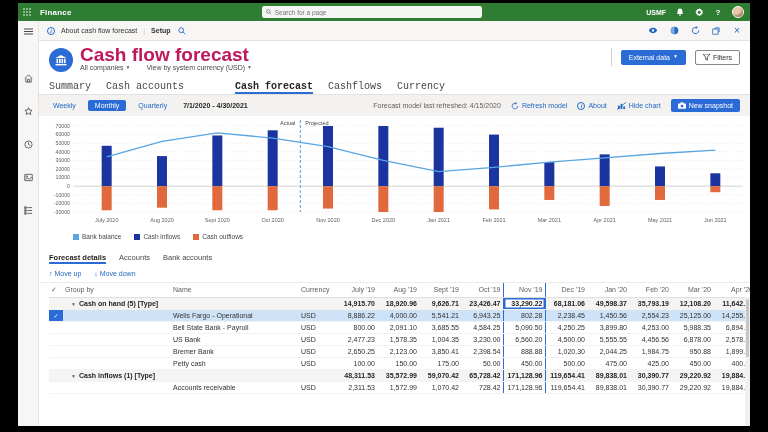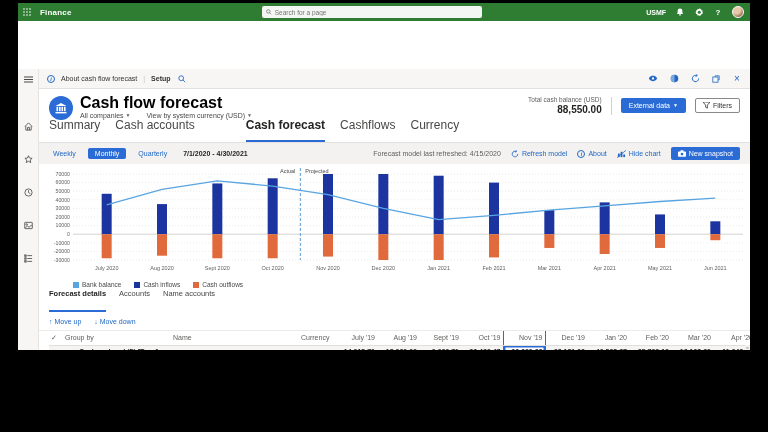--- a/index.html
+++ b/index.html
@@ -1,19 +1,19 @@
 <!DOCTYPE html>
 <html><head>
 <meta charset="utf-8">
 <style>
   * { box-sizing: border-box; margin: 0; padding: 0; }
   html,body { width:768px; height:432px; overflow:hidden; }
   body { background:#000; font-family:"Liberation Sans", sans-serif; }
   .stage { position:relative; width:768px; height:432px; background:#000; }
-  .app { position:absolute; left:18px; top:3px; width:732px; height:347px; background:#fff; display:flex; flex-direction:column; overflow:hidden;gap:48px; }
+  .app { position:absolute; left:18px; top:3px; width:732px; height:423px; background:#fff; display:flex; flex-direction:column; overflow:hidden; }
 
   
   .topbar { flex:0 0 18px; background:#2e7d32; color:#fff; display:flex; align-items:center; position:relative; }
   .waffle { width:18px; height:18px; display:flex; align-items:center; justify-content:center; cursor:pointer; }
   .waffle svg { display:block; }
   .topbar-title { font-size:8px; font-weight:bold; margin-left:4px; letter-spacing:.2px; }
   .gsearch { position:absolute; left:244px; top:3px; width:220px; height:12px; background:#f3f6f3; border:none; border-radius:2px; display:flex; align-items:center; padding:0 4px; gap:3px; color:#5a5a5a; }
   .gsearch input { border:none; outline:none; background:transparent; font-size:6.5px; color:#444; width:100%; font-family:"Liberation Sans",sans-serif; }
   .topbar-right { margin-left:auto; display:flex; align-items:center; gap:9px; padding-right:6px; }
   .env { font-size:7px; font-weight:bold; }
@@ -32,56 +32,56 @@
   .toolbar2 { flex:0 0 20px; background:#f7f6f5; border-bottom:1px solid #e3e1df; display:flex; align-items:center; padding:0 8px; gap:6px; font-size:7px; color:#333; }
   .info-circ { width:8px; height:8px; border:1px solid #2268c4; color:#2268c4; border-radius:50%; font-size:5.5px; line-height:6.5px; text-align:center; font-style:italic; font-weight:bold; flex:0 0 auto; }
   .t2-sep { color:#c8c6c4; }
   .t2-setup { font-weight:bold; cursor:pointer; }
   .t2-right { margin-left:auto; display:flex; align-items:center; gap:11px; color:#2268c4; }
   .t2-ic { width:10px; height:10px; display:flex; align-items:center; justify-content:center; font-size:9px; cursor:pointer; }
 
   
   .phead { display:flex; align-items:flex-start; padding:7px 10px 4px 10px; }
   .badge { width:24px; height:24px; border-radius:50%; background:#2b6bd6; display:flex; align-items:center; justify-content:center; margin-right:7px; flex:0 0 auto; }
-  .ptitle { font-size:16px; font-weight:bold; color:#000000; line-height:14px; }
+  .ptitle { font-size:19px; font-weight:bold; color:#be185d; line-height:14px; }
   .psubs { display:flex; gap:16px; margin-top:2px; font-size:7px; color:#494847; }
   .psub { cursor:pointer; }
   .chev { font-size:5px; color:#605e5c; position:relative; top:-1px; }
   .phead-right { margin-left:auto; display:flex; align-items:center; gap:9px; }
   .total { text-align:right; }
   .total-label { font-size:6.5px; color:#605e5c; }
   .total-value { font-size:10px; font-weight:bold; color:#252423; margin-top:1px; }
   .vdiv { width:1px; height:18px; background:#d2d0ce; }
   .btn-blue { background:#2b6bd6; color:#fff; border:none; border-radius:2px; font-size:7px; padding:4px 8px; cursor:pointer; font-family:"Liberation Sans",sans-serif; display:flex; align-items:center; gap:3px; }
   .btn-outline { background:#fff; color:#323130; border:1px solid #8a8886; border-radius:2px; font-size:7px; padding:3px 7px; cursor:pointer; font-family:"Liberation Sans",sans-serif; display:flex; align-items:center; gap:3px; }
 
   
   .ptabs { display:flex; gap:15px; padding:0 10px; border-bottom:1px solid #e3e1df; height:19px; align-items:flex-end; }
-  .ptab { font-size:12px; color:#494847; padding-bottom:8px; cursor:pointer; border-bottom:2px solid transparent; }
+  .ptab { font-size:10px; color:#494847; padding-bottom:0; cursor:pointer; border-bottom:2px solid transparent;font-family:Liberation Mono, monospace; }
   .ptab.active { font-weight:bold; color:#252423; border-bottom-color:#2b6bd6;margin-left:36px; }
 
   
   .strip { background:#f3f2f1; height:21px; display:flex; align-items:center; padding:0 10px; gap:8px; font-size:7px; }
   .period { color:#2268c4; cursor:pointer; padding:2px 4px; }
   .period.active { background:#2b6bd6; color:#fff; border-radius:2px; padding:2px 7px; }
   .daterange { font-weight:bold; color:#252423; margin-left:4px; }
   .strip-right { margin-left:auto; display:flex; align-items:center; gap:10px; }
   .muted { color:#605e5c; }
   .slink { color:#2268c4; display:flex; align-items:center; gap:3px; cursor:pointer; }
   .chip-blue { background:#2b6bd6; color:#fff; border-radius:2px; padding:3px 7px; display:flex; align-items:center; gap:3px; cursor:pointer; }
 
   
   .chart-wrap { padding:2px 10px 0 4px; }
   .legend { display:flex; gap:13px; font-size:6.5px; color:#494847; padding:1px 0 3px 30px; align-items:center; }
   .sw { width:6px; height:6px; display:inline-block; margin-right:3px; }
   .leg-item { display:flex; align-items:center; }
 
   
   .dtabs { display:flex; gap:13px; padding:0 10px; height:21px; align-items:flex-end; }
-  .dtab { font-size:7.5px; color:#494847; padding-bottom:12px; cursor:pointer; border-bottom:2px solid transparent; }
+  .dtab { font-size:7.5px; color:#494847; padding-bottom:0; cursor:pointer; border-bottom:2px solid transparent; }
   .dtab.active { font-weight:bold; color:#252423; border-bottom-color:#2b6bd6; }
   .movebar { display:flex; gap:13px; padding:0 10px; height:19px; align-items:center; border-bottom:1px solid #edebe9; font-size:7px; color:#2268c4; }
   .movebar span { cursor:pointer; }
 
   
   .tbl-wrap { position:relative; flex:1; overflow:hidden; padding-left:10px; }
   table { border-collapse:collapse; table-layout:fixed; width:706px; font-size:7px; color:#323130; }
   th { font-weight:normal; color:#605e5c; text-align:right; height:14px; border-bottom:1px solid #e1dfdd; padding:0 2px; white-space:nowrap; overflow:hidden; }
   th.l { text-align:left; }
   td { height:12px; padding:0 2px; white-space:nowrap; overflow:hidden; border-bottom:1px solid #f4f3f2; }
@@ -247,24 +247,20 @@
               </svg>
           </div>
           <div>
             <div class="ptitle">Cash flow forecast</div>
             <div class="psubs">
               <span class="psub"><span>All companies</span> <span class="chev">▼</span></span>
               <span class="psub"><span>View by system currency (USD)</span> <span class="chev">▼</span></span>
             </div>
           </div>
           <div class="phead-right">
-            <div class="total">
-              <div class="total-label">Total cash balance (USD)</div>
-              <div class="total-value">88,550.00</div>
-            </div>
             <div class="vdiv"></div>
             <button class="btn-blue">
                 <span>External data</span>
                 <span class="chev" style="color:#fff">▼</span>
               </button>
             <button class="btn-outline">
               <svg width="7" height="7" viewBox="0 0 8 8">
                   <path d="M0 0h8L5 3.6V7L3 6V3.6z" fill="none" stroke="#323130" stroke-width=".9"></path>
                 </svg>
               <span>Filters</span>
@@ -395,21 +391,21 @@
               <span class="leg-item">
                 <span class="sw" style="background: rgb(225, 106, 60);"></span>
                 <span>Cash outflows</span>
               </span>
             </div>
         </div>
 
         <div class="dtabs">
           <span class="dtab active">Forecast details</span>
           <span class="dtab">Accounts</span>
-          <span class="dtab">Name accounts</span>
+          <span class="dtab">Bank accounts</span>
         </div>
 
         <div class="movebar">
           <span>↑ <span>Move up</span></span>
           <span>↓ <span>Move down</span></span>
         </div>
 
         <div class="tbl-wrap">
           <table id="grid">
               <colgroup>

